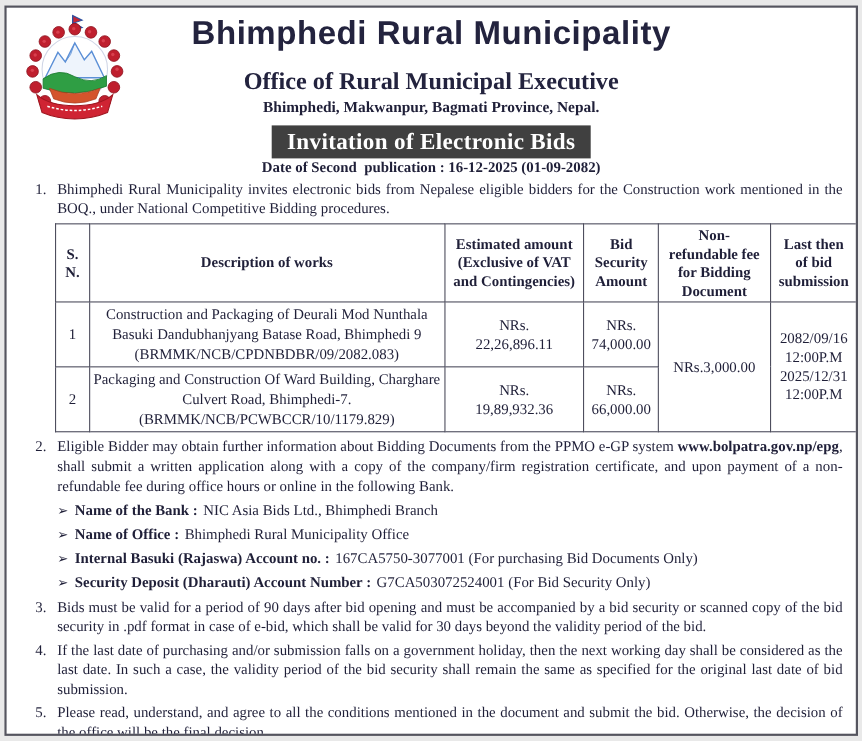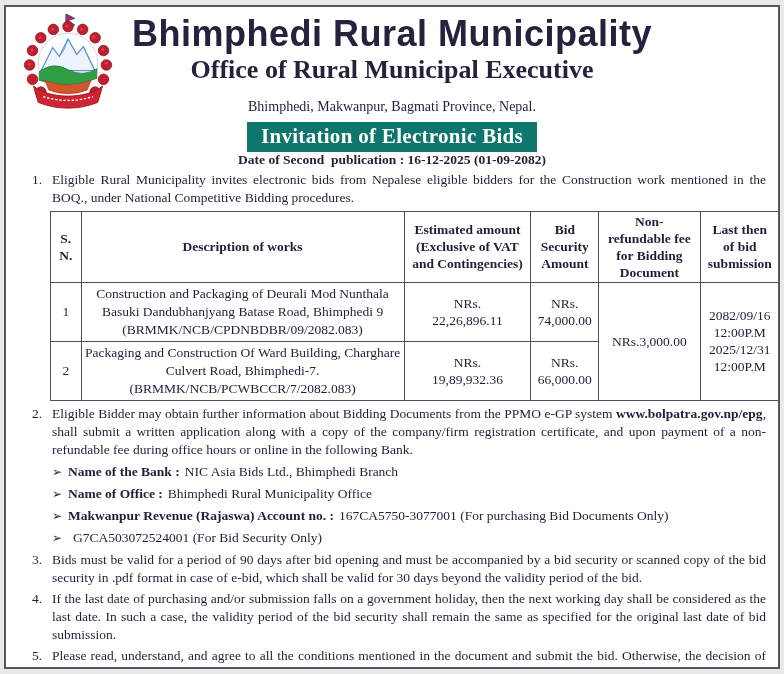--- a/index.html
+++ b/index.html
@@ -2,25 +2,25 @@
 <html><head>
 <meta charset="utf-8">
 <style>
   html,body{margin:0;padding:0;background:#e9e9e9;}
   body{width:784px;height:674px;font-family:"Liberation Serif",serif;color:#1f1f38;position:relative;}
   .frame{position:absolute;left:4px;top:5px;right:4px;bottom:5px;background:#fff;
          border:2px solid #55555f;box-sizing:border-box;padding:4px 8px 2px 8px;overflow:hidden;}
   
   .header{position:relative;text-align:center;padding-top:4px;}
   .logo{position:absolute;left:6px;top:2px;}
-  .title{font-family:"Liberation Sans",sans-serif;font-weight:bold;font-size:36px;
+  .title{font-family:"Liberation Sans",sans-serif;font-weight:bold;font-size:30px;
          color:#23233e;line-height:1.05;letter-spacing:.5px;}
-  .subtitle{font-weight:bold;font-size:26px;color:#23233e;margin-top:2px;}
-  .address{font-weight:normal;font-size:14px;margin-top:14px;}
-  .banner{display:inline-block;background:#0f766e;color:#fff;font-weight:bold;font-size:21px;
+  .subtitle{font-weight:bold;font-size:22px;color:#23233e;margin-top:14px;}
+  .address{font-weight:bold;font-size:14px;margin-top:4px;}
+  .banner{display:inline-block;background:#404040;color:#fff;font-weight:bold;font-size:21px;
           padding:2px 14px 3px;margin-top:7px;letter-spacing:.3px;}
   .pubdate{font-weight:bold;font-size:13.5px;margin-top:0;white-space:pre-wrap;}
   
   .item{display:flex;margin:3px 2px 2px 10px;font-size:13.5px;line-height:18px;}
   .item .num{width:28px;flex:0 0 28px;text-align:left;padding-left:8px;box-sizing:border-box;}
   .item .txt{flex:1;text-align:justify;padding-right:2px;}
   
   table{border-collapse:collapse;margin:4px 0 4px 36px;width:730px;table-layout:fixed;
         font-size:13.5px;color:#1f1f38;}
   th,td{border:1.5px solid #4e4e5e;text-align:center;vertical-align:middle;
@@ -87,21 +87,21 @@
 
     <div class="title">Bhimphedi Rural Municipality</div>
     <div class="subtitle">Office of Rural Municipal Executive</div>
     <div class="address">Bhimphedi, Makwanpur, Bagmati Province, Nepal.</div>
     <div><span class="banner">Invitation of Electronic Bids</span></div>
     <div class="pubdate">Date of Second  publication : 16-12-2025 (01-09-2082)</div>
   </div>
 
   <div class="item">
     <span class="num">1.</span>
-    <div class="txt">Eligible Rural Municipality invites electronic bids from Nepalese eligible bidders for the Construction work mentioned in the BOQ., under National Competitive Bidding procedures.</div>
+    <div class="txt">Bhimphedi Rural Municipality invites electronic bids from Nepalese eligible bidders for the Construction work mentioned in the BOQ., under National Competitive Bidding procedures.</div>
   </div>
 
   <table>
     <colgroup>
       <col style="width:4.2%">
         <col style="width:44.3%">
         <col style="width:17.4%">
       <col style="width:9.3%">
         <col style="width:13.9%">
         <col style="width:10.9%">
@@ -135,21 +135,21 @@
         <td>NRs.
 74,000.00</td>
         <td rowspan="2">NRs.3,000.00</td>
         <td rowspan="2">2082/09/16
 12:00P.M
 2025/12/31
 12:00P.M</td>
       </tr>
       <tr>
         <td>2</td>
-        <td class="desc">Packaging and Construction Of Ward Building, Charghare Culvert Road, Bhimphedi-7. (BRMMK/NCB/PCWBCCR/7/2082.083)</td>
+        <td class="desc">Packaging and Construction Of Ward Building, Charghare Culvert Road, Bhimphedi-7. (BRMMK/NCB/PCWBCCR/10/1179.829)</td>
         <td>NRs.
 19,89,932.36</td>
         <td>NRs.
 66,000.00</td>
       </tr>
     </tbody>
   </table>
 
   <div class="item">
     <span class="num">2.</span>
@@ -163,25 +163,26 @@
     <b>Name of the Bank :</b>
     <span class="val">NIC Asia Bids Ltd., Bhimphedi Branch</span>
   </div>
   <div class="bank-row">
     <span class="arrow">➢</span>
     <b>Name of Office :</b>
     <span class="val">Bhimphedi Rural Municipality Office</span>
   </div>
   <div class="bank-row">
     <span class="arrow">➢</span>
-    <b>Makwanpur Revenue (Rajaswa) Account no. :</b>
+    <b>Internal Basuki (Rajaswa) Account no. :</b>
     <span class="val">167CA5750-3077001 (For purchasing Bid Documents Only)</span>
   </div>
   <div class="bank-row">
     <span class="arrow">➢</span>
+    <b>Security Deposit (Dharauti) Account Number :</b>
     <span class="val">G7CA503072524001 (For Bid Security Only)</span>
   </div>
 
   <div class="item">
     <span class="num">3.</span>
     <div class="txt">Bids must be valid for a period of 90 days after bid opening and must be accompanied by a bid security or scanned copy of the bid security in .pdf format in case of e-bid, which shall be valid for 30 days beyond the validity period of the bid.</div>
   </div>
   <div class="item">
     <span class="num">4.</span>
     <div class="txt">If the last date of purchasing and/or submission falls on a government holiday, then the next working day shall be considered as the last date. In such a case, the validity period of the bid security shall remain the same as specified for the original last date of bid submission.</div>

